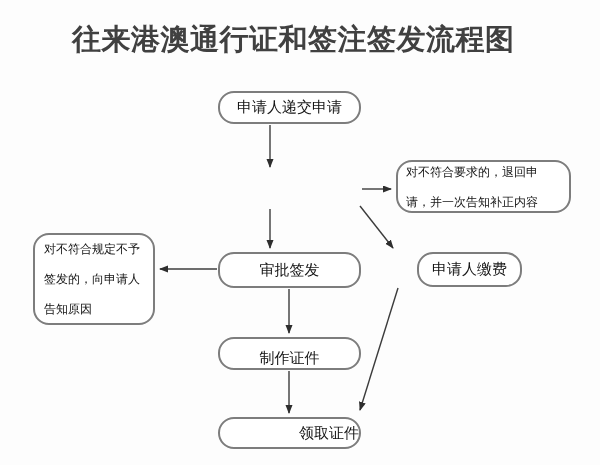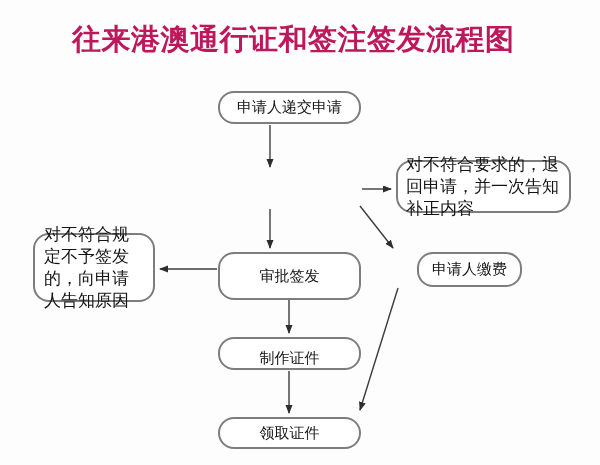--- a/index.html
+++ b/index.html
@@ -15,53 +15,53 @@
     background: #fdfdfd;
     overflow: hidden;
   }
   .title {
     position: absolute;
     left: 72px;
     top: 20px;
     width: 460px;
     font-size: 29px;
     font-weight: bold;
-    color: #be185d;
+    color: #404040;
     white-space: nowrap;
     letter-spacing: 0.5px;
   }
   .node {
     position: absolute;
     box-sizing: border-box;
     background: #ffffff;
     border: 2px solid #7d7d7d;
     border-radius: 16px;
     color: #141414;
     display: flex;
     align-items: center;
     justify-content: center;
     text-align: center;
     font-size: 15px;
     line-height: 1.25;
   }
   .node.note {
-    font-size: 17px;
-    line-height: 22px;
+    font-size: 12px;
+    line-height: 30px;
     text-align: left;
     justify-content: flex-start;
     align-items: center;
   }
   #n-submit  { left: 218px; top:  91px; width: 143px; height: 33px; }
   #n-window  { left: 218px; top: 171px; width: 143px; height: 37px; }
   #n-return  { left: 396px; top: 160px; width: 175px; height: 53px; padding: 4px 8px; }
-  #n-approve { left: 218px; top: 252px; width: 143px; height: 48px; }
+  #n-approve { left: 218px; top: 252px; width: 143px; height: 36px; }
   #n-pay     { left: 417px; top: 252px; width: 105px; height: 35px; }
-  #n-reject  { left:  33px; top: 233px; width: 122px; height: 69px; padding: 5px 9px; justify-content: flex-end; }
+  #n-reject  { left:  33px; top: 233px; width: 122px; height: 92px; padding: 5px 9px; justify-content: flex-end; }
   #n-produce { left: 218px; top: 337px; width: 143px; height: 33px; align-items: flex-end; }
-  #n-collect { left: 218px; top: 417px; width: 143px; height: 32px; }
+  #n-collect { left: 218px; top: 417px; width: 143px; height: 32px; justify-content: flex-end; }
   #connectors {
     position: absolute;
     left: 0; top: 0;
     width: 600px;
     height: 465px;
     pointer-events: none;
   }
   #connectors line {
     stroke: #3c3c3c;
     stroke-width: 1.4;

